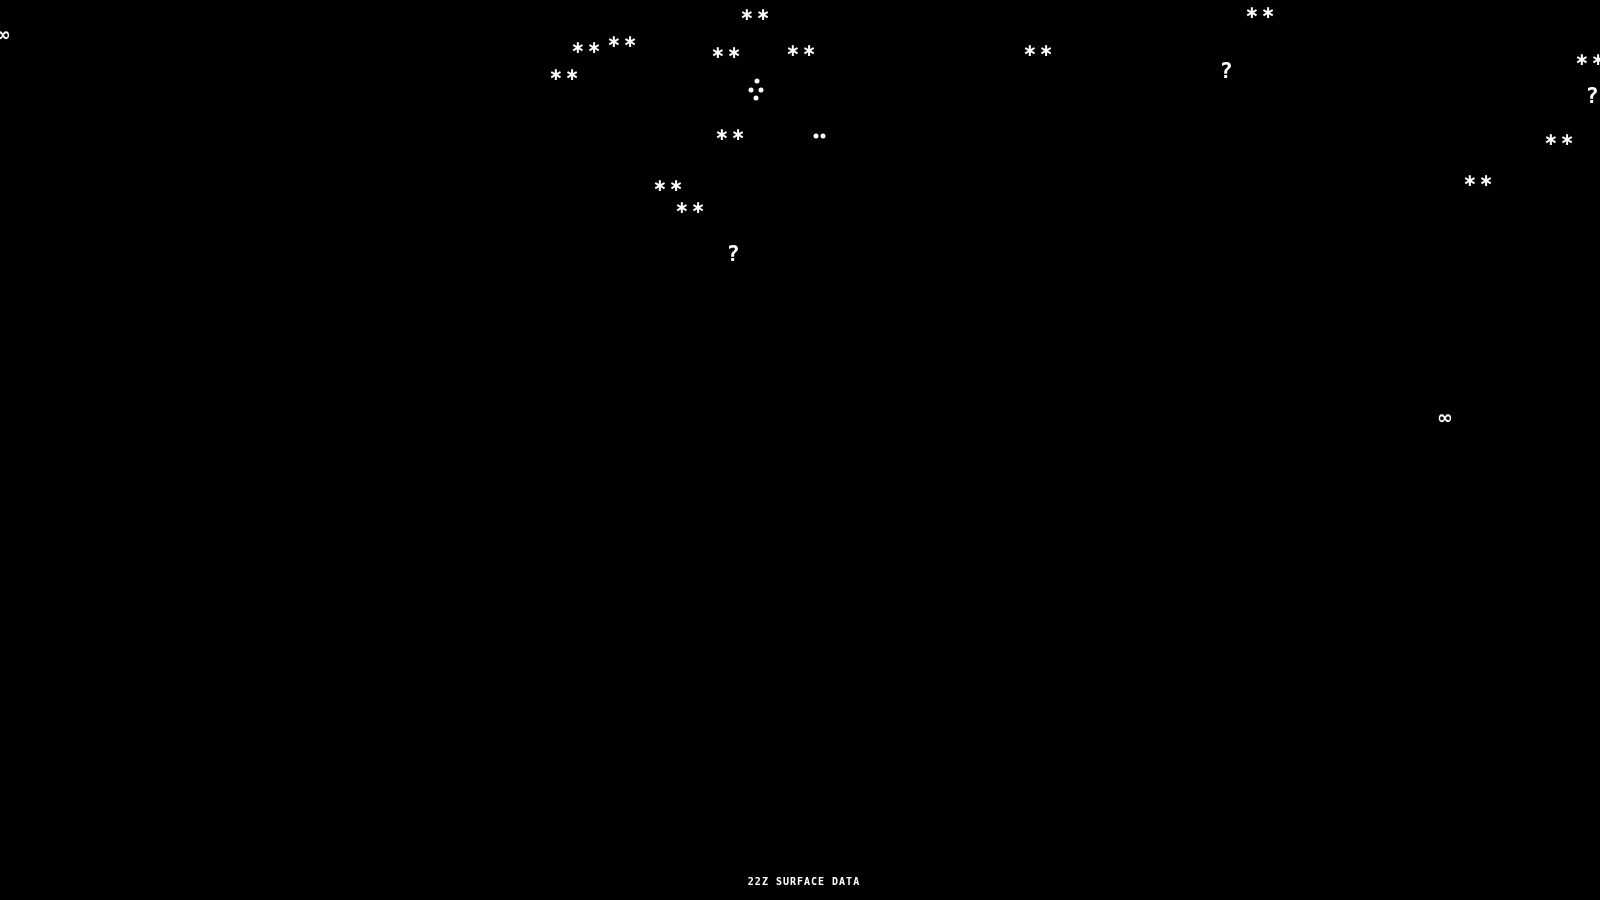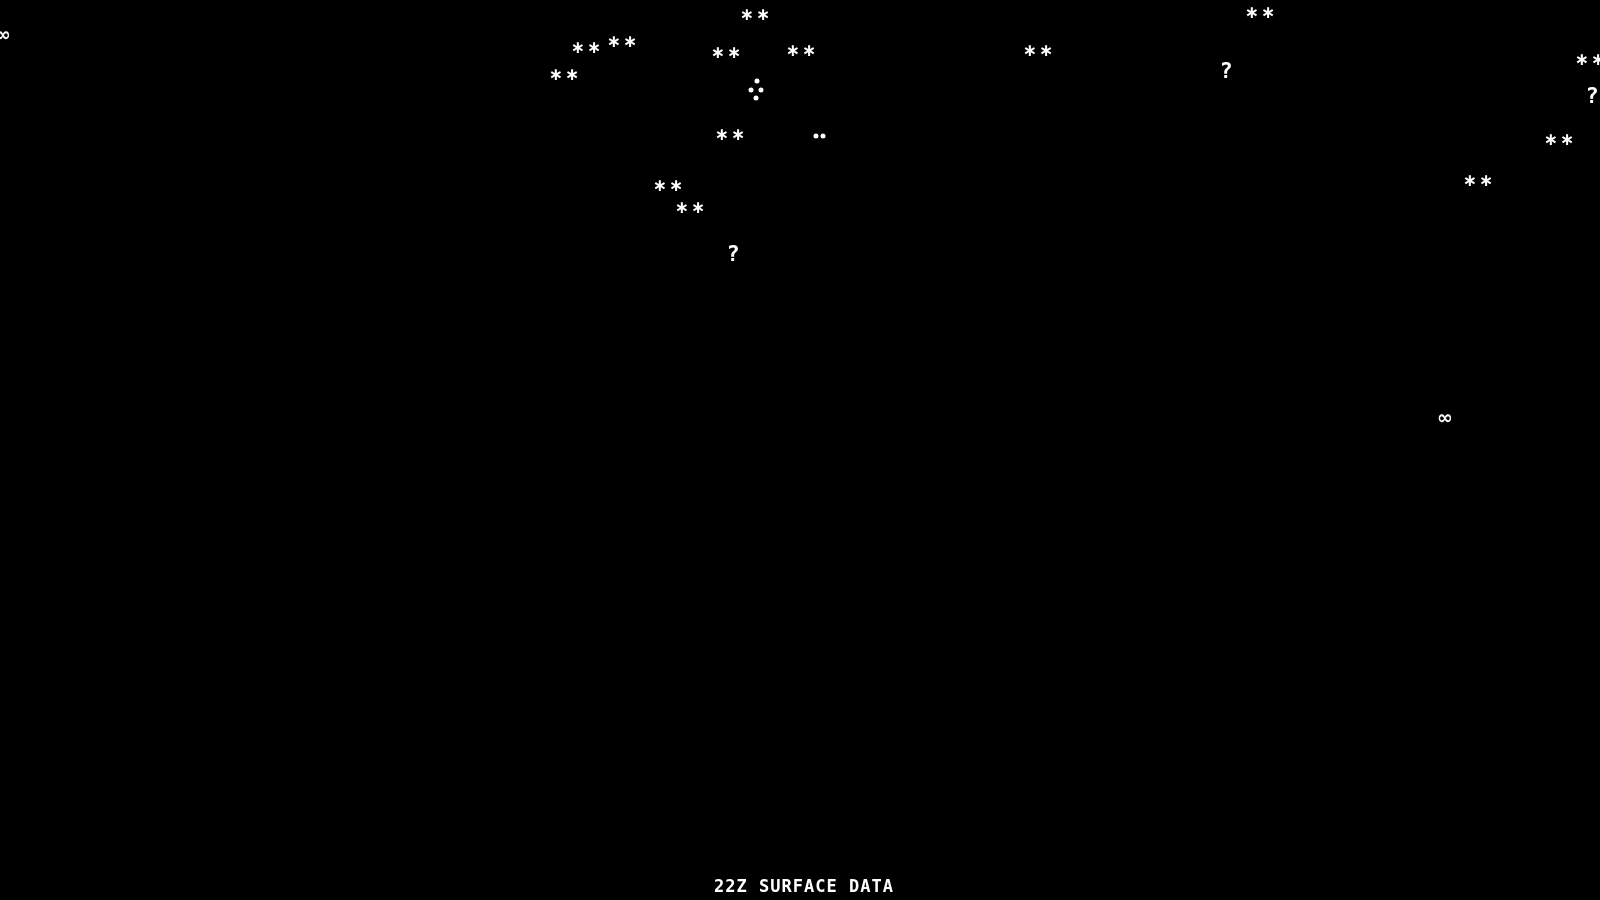--- a/index.html
+++ b/index.html
@@ -80,21 +80,21 @@
     background: #ffffff;
     box-shadow: 7px 0 0 0 #ffffff;
   }
   .map-title {
     position: absolute;
     left: 804px;
     top: 876px;
     transform: translateX(-50%);
     color: #ffffff;
     font-family: "DejaVu Sans Mono", monospace;
-    font-size: 17px;
+    font-size: 10px;
     font-weight: bold;
     letter-spacing: 1px;
     white-space: nowrap;
   }
 </style>
 </head>
 <body>
 
 <div class="screen">
   <div id="stations" class="stations-layer">

